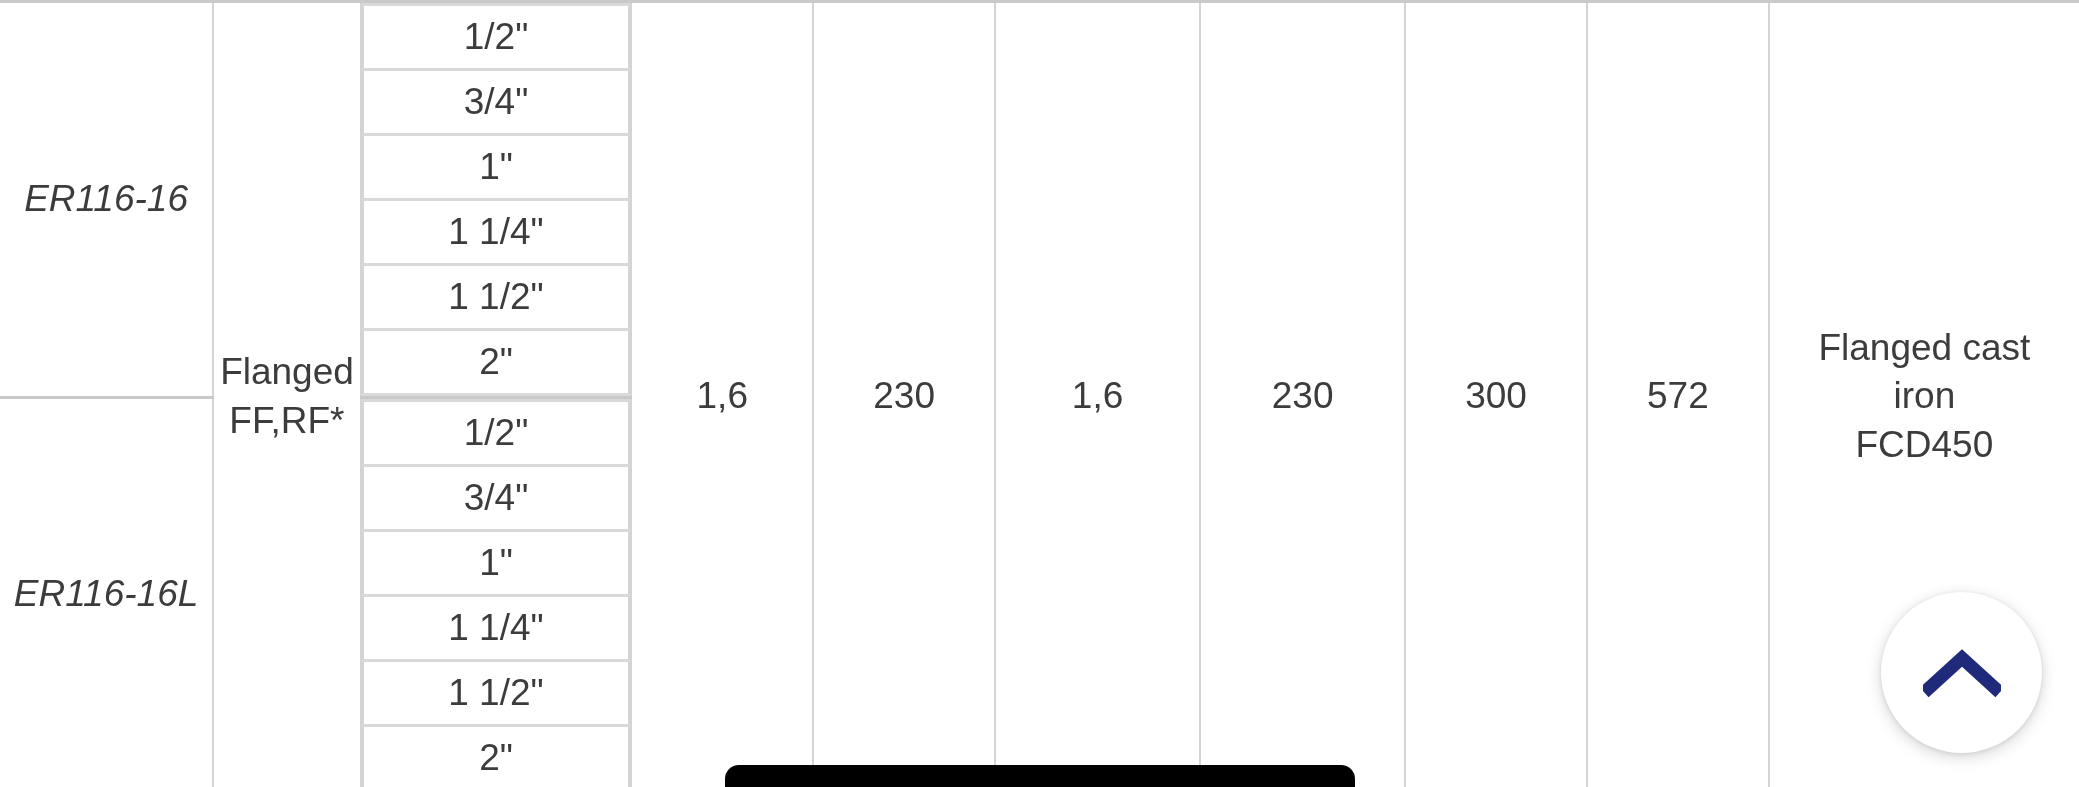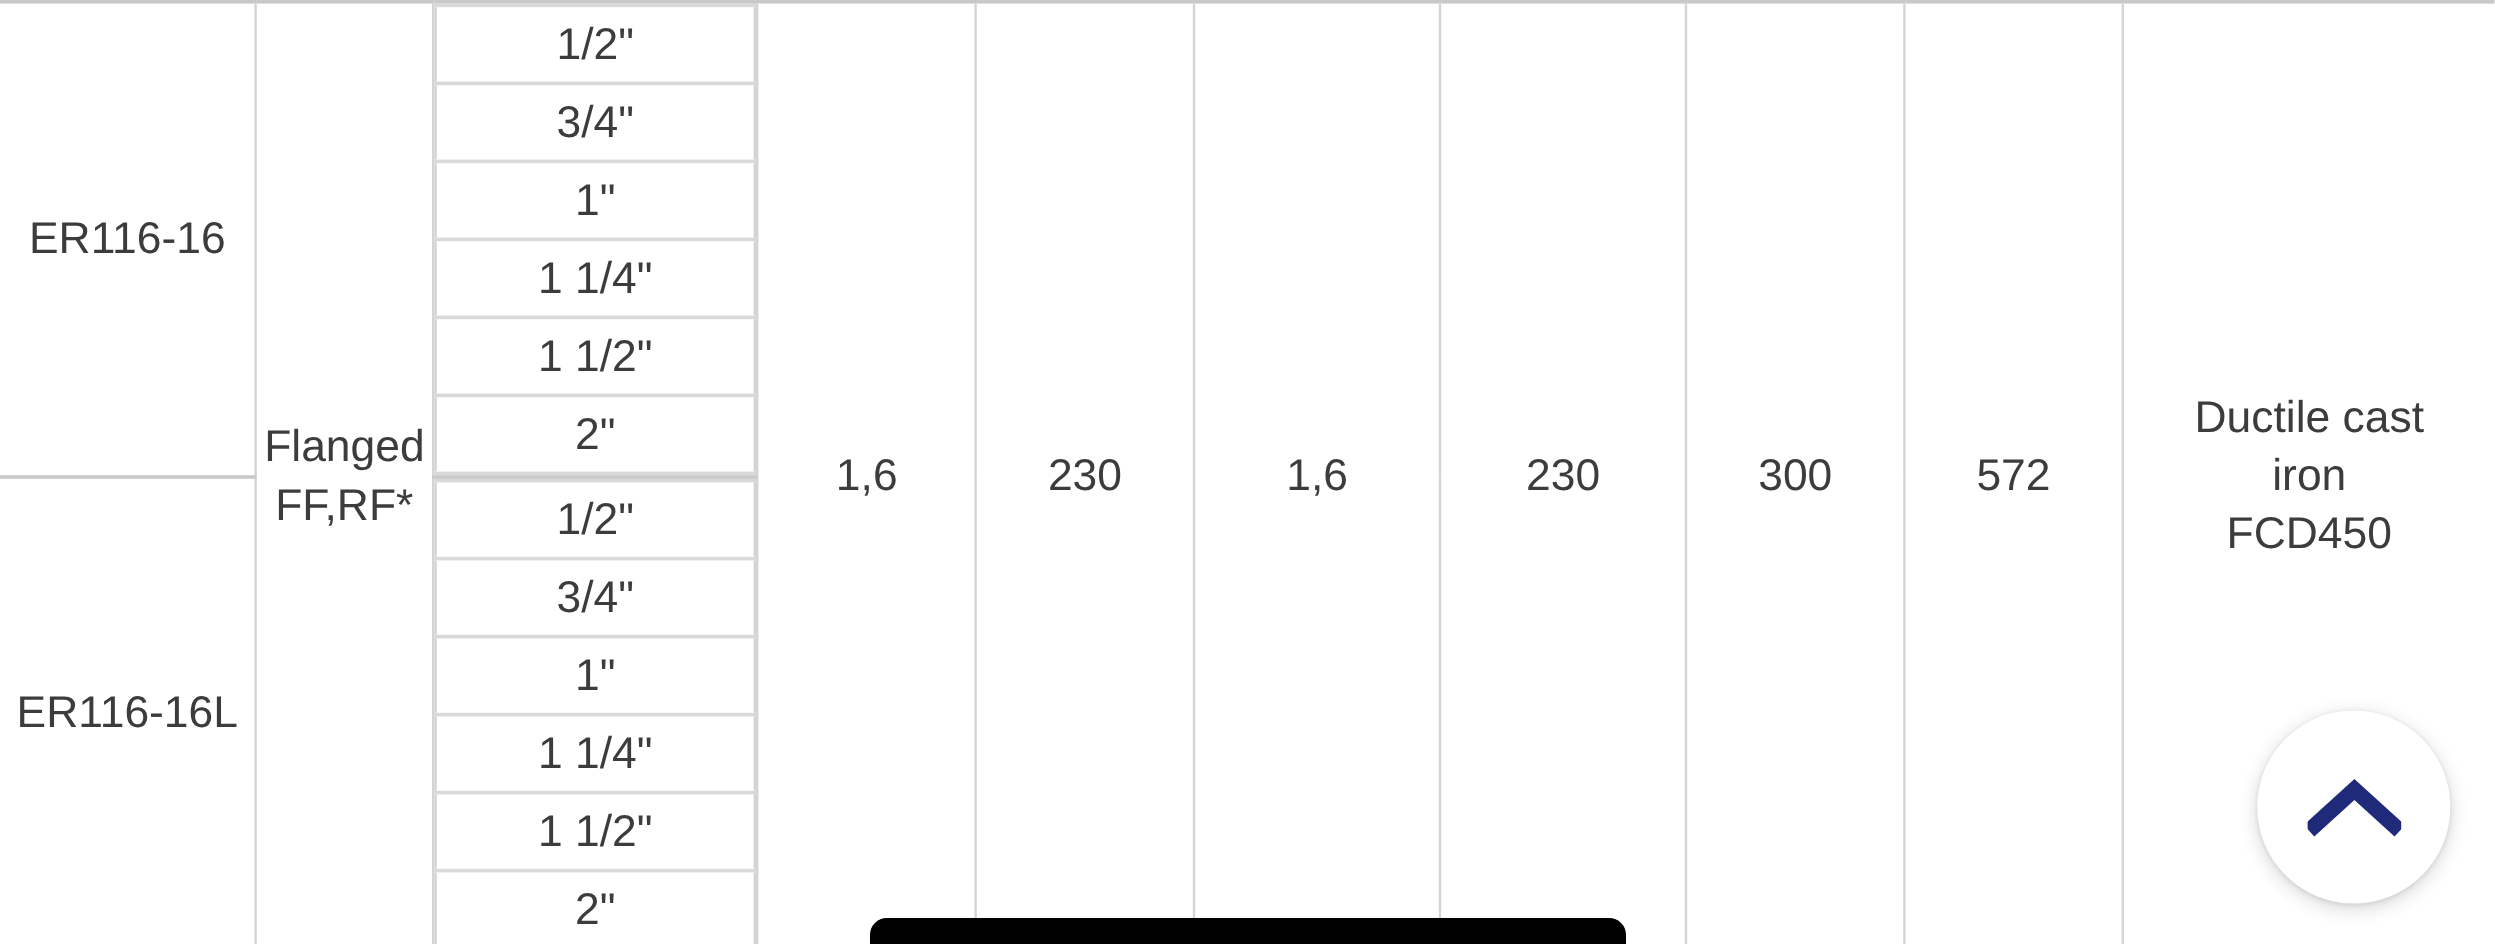--- a/index.html
+++ b/index.html
@@ -42,21 +42,21 @@
     border-bottom: 3px solid #c9c9c9;
     text-align: center;
     vertical-align: middle;
     background: #ffffff;
     line-height: 1.32;
     padding: 0 6px;
     white-space: nowrap;
   }
 
   
-  td.code-cell      { width: 211px;  border-left: none; }
+  td.code-cell      { width: 211px;  border-left: none; font-style: italic; }
   td.conn-cell      { width: 146px; }
   td.size-host      { width: 268px;  padding: 0; border: none;
                       border-top: 3px solid #c9c9c9; }
   td.num-cell       { width: 180px; }
   td.num-cell-wide  { width: 203px; }
   td.material-cell  { width: 307px;  white-space: normal; border-right: none; }
 
   
   .size-stack {
     width: 100%;
@@ -160,21 +160,21 @@
         </td>
 
         <td class="num-cell" rowspan="2">1,6</td>
         <td class="num-cell" rowspan="2">230</td>
         <td class="num-cell-wide" rowspan="2">1,6</td>
         <td class="num-cell-wide" rowspan="2">230</td>
         <td class="num-cell" rowspan="2">300</td>
         <td class="num-cell" rowspan="2">572</td>
 
         <td class="material-cell" rowspan="2">
-          <span>Ductile cast</span><br>
+          <span>Flanged cast</span><br>
           <span>iron</span><br>
           <span>FCD450</span>
         </td>
       </tr>
 
       <tr>
 
         <td class="code-cell">ER116-16L</td>
 
         <td class="size-host">

